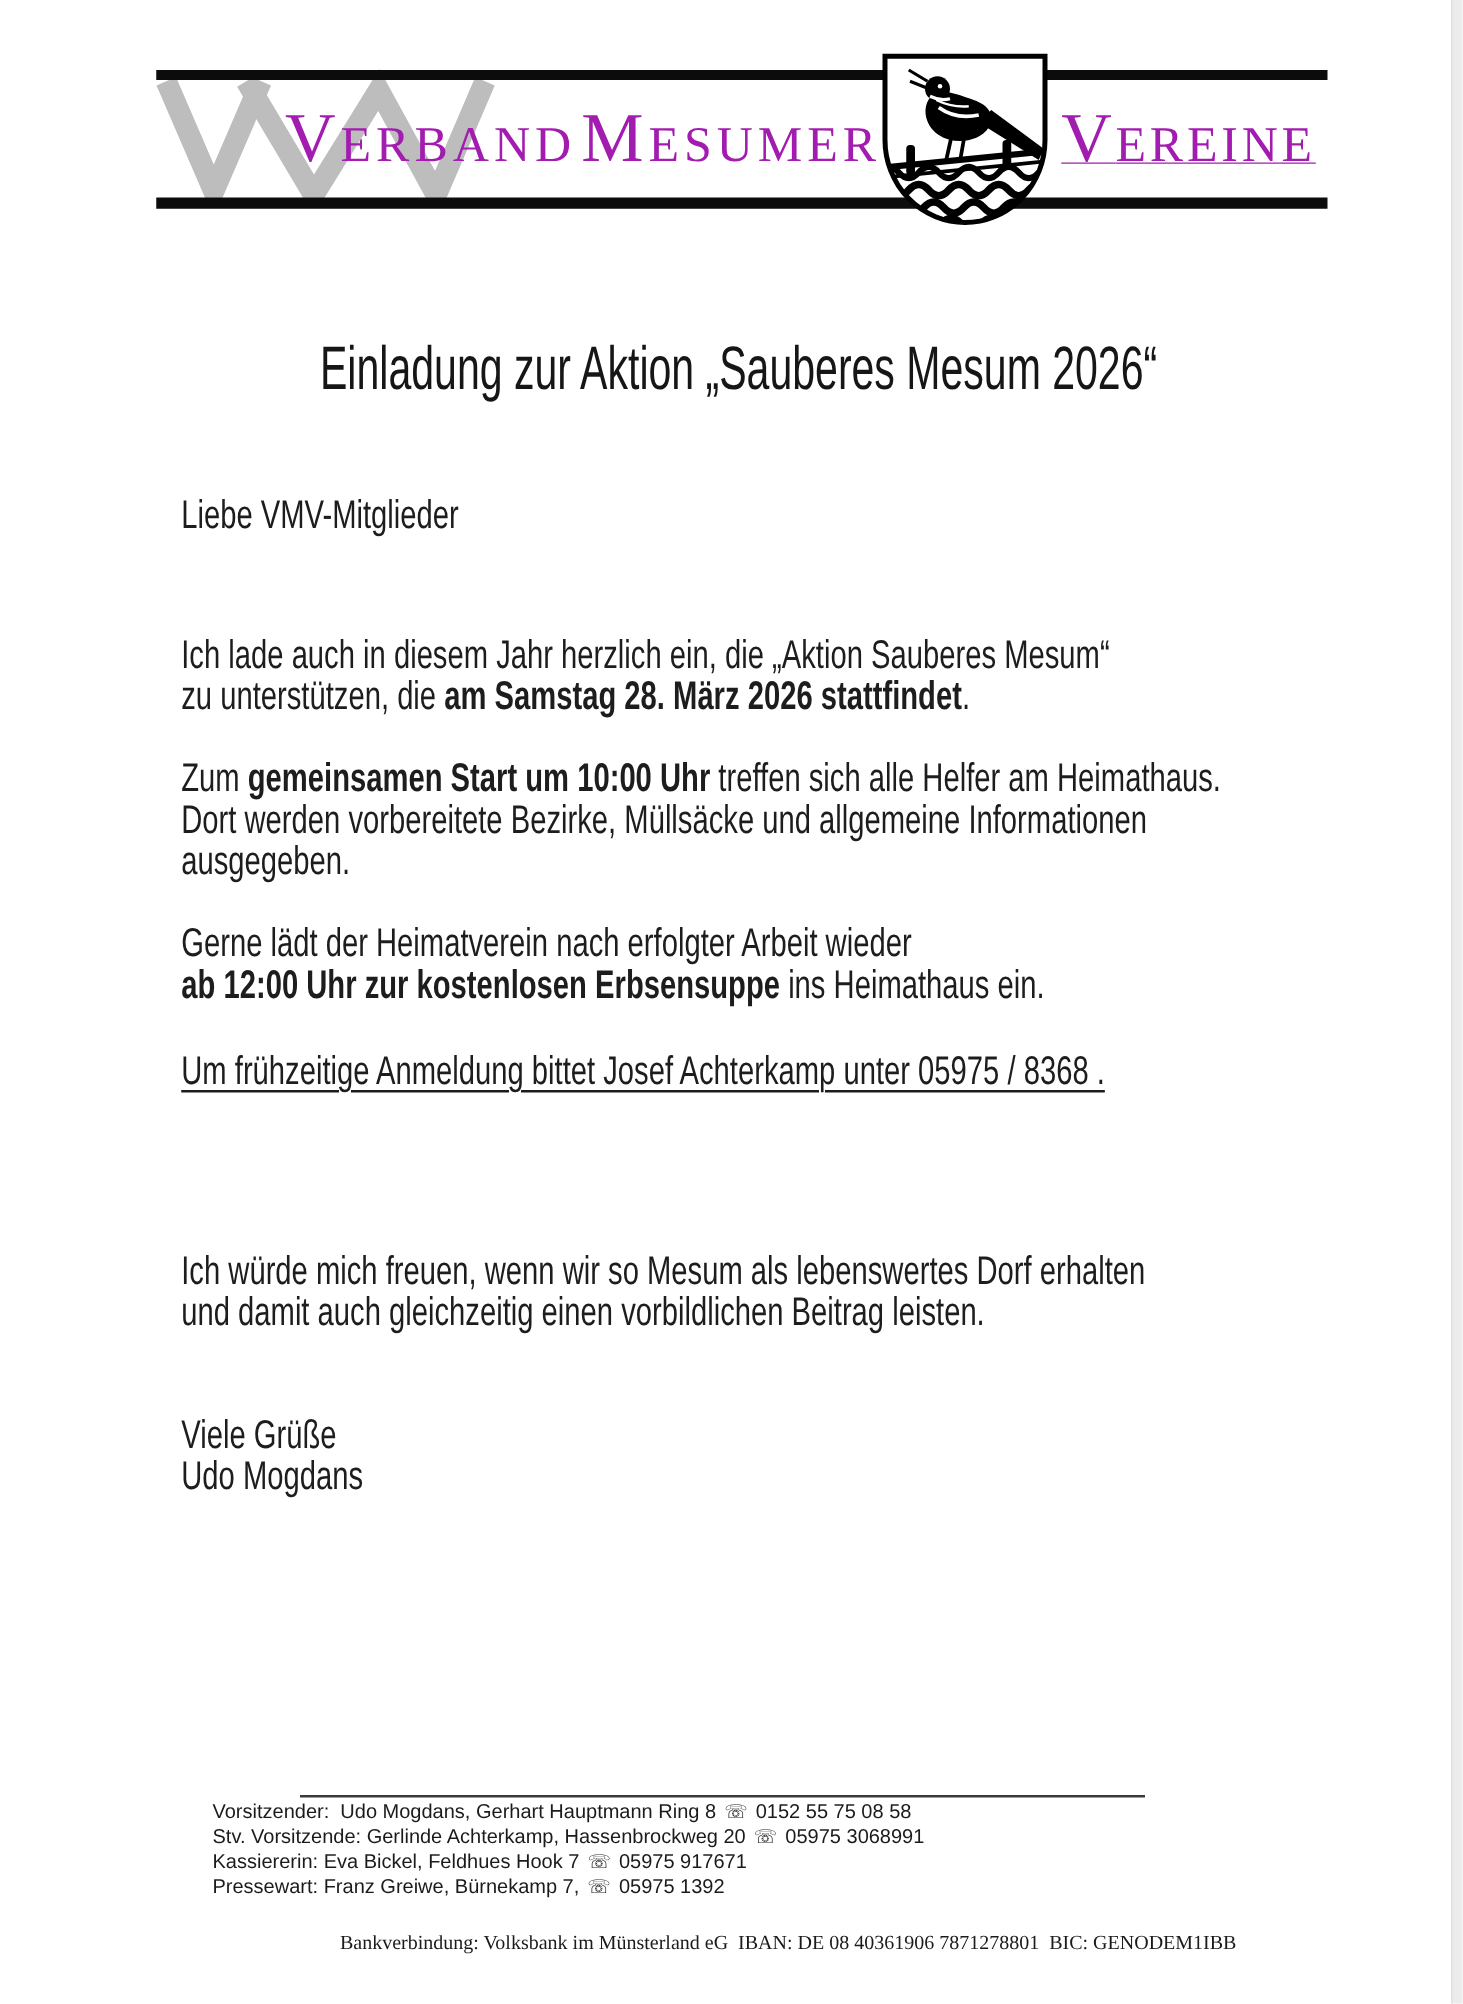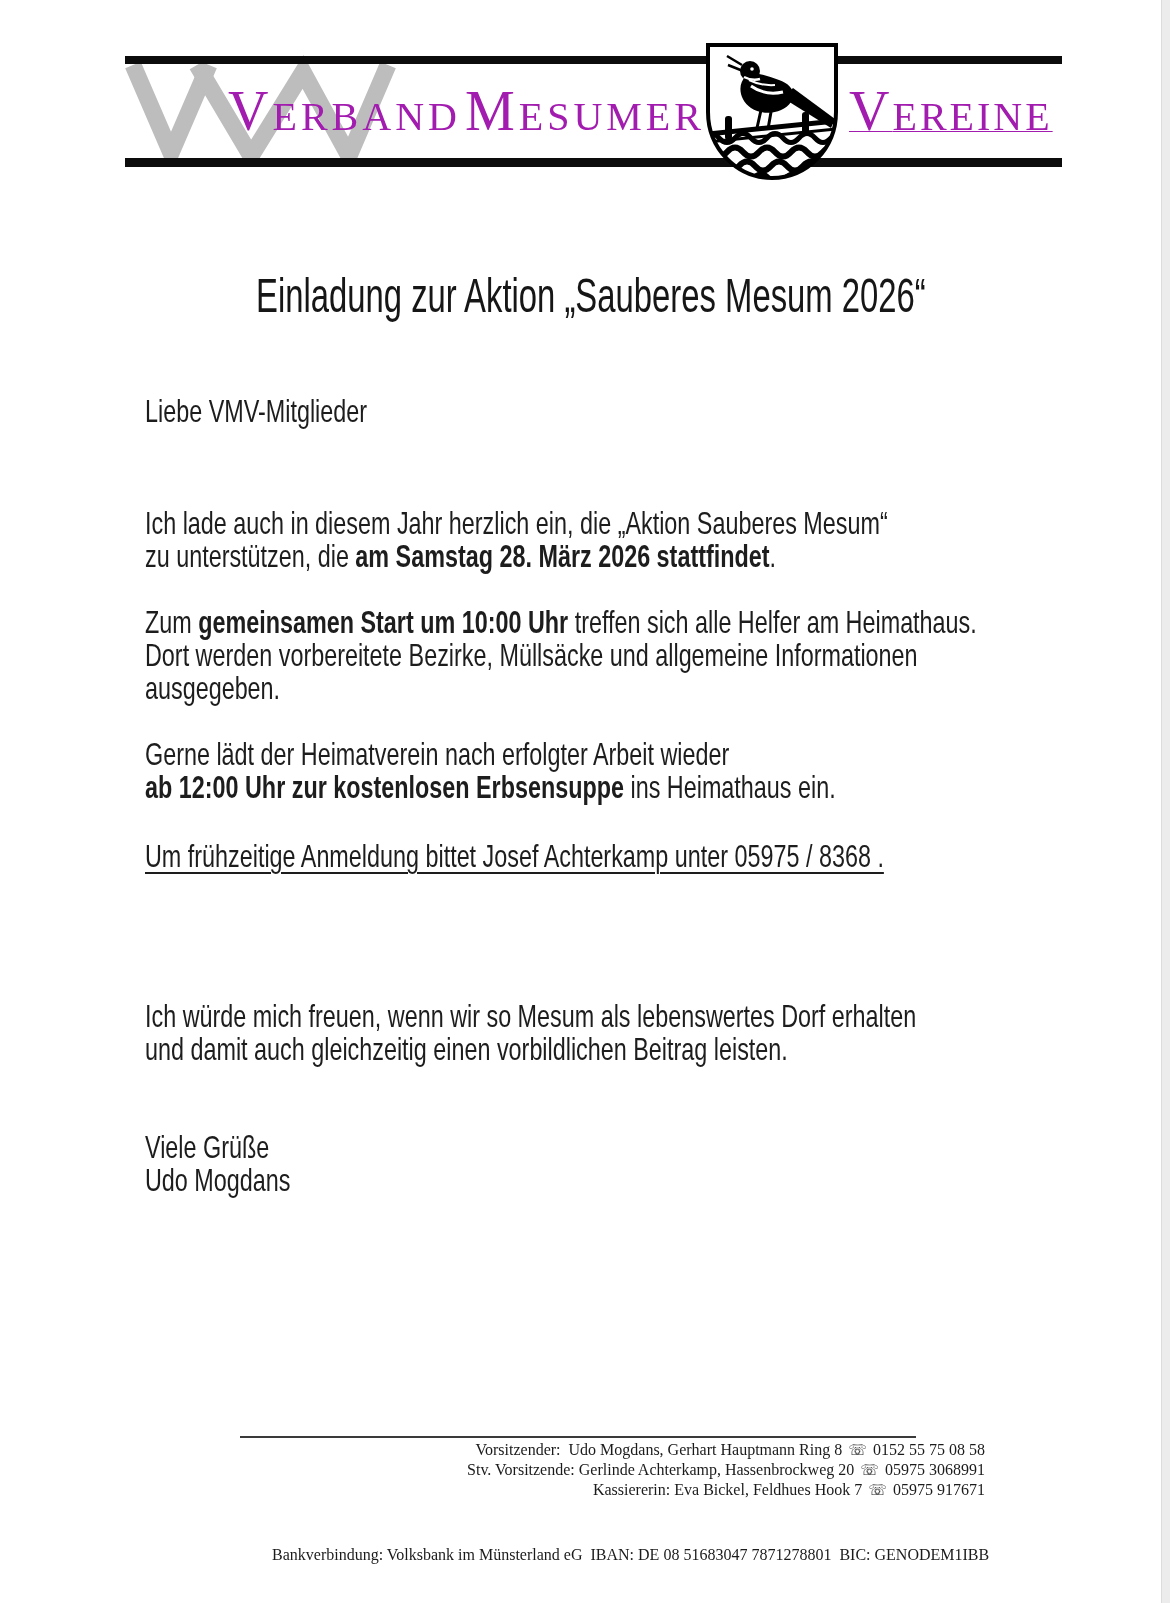--- a/index.html
+++ b/index.html
@@ -38,22 +38,22 @@
   .salutation{top:395px;}
   .p1{top:507px;}
   .p2{top:606px;}
   .p3{top:738px;}
   .note{top:840px;}
   .p4{top:1000px;}
   .closing{top:1131px;}
 
   
   .footer-rule{left:240px;top:1436px;width:676px;height:2px;background:#3a3a3a;}
-  .footer-lines{left:185px;top:1440px;width:800px;text-align:right;
-    font-family:Liberation Serif, serif;font-size:16px;line-height:20px;color:#1b1b1b;}
+  .footer-lines{left:170px;top:1440px;width:800px;text-align:left;
+    font-family:Liberation Sans, sans-serif;font-size:16px;line-height:20px;color:#1b1b1b;}
   .footer-lines div{white-space:pre;}
   .phone-glyph{font-size:15px;padding:0 2px;color:#222;}
   .bank{left:272px;top:1546px;font-family:"Liberation Serif", serif;font-size:16px;color:#1b1b1b;white-space:pre;}
   .bank .lbl{margin-top:31px;}
 </style>
 </head>
 <body>
 
 <div class="abs edge-strip"></div>
 
@@ -142,15 +142,16 @@
   <div>Viele Grüße</div>
   <div>Udo Mogdans</div>
 </div>
 
 <div class="abs footer-rule"></div>
 
 <div class="abs footer-lines">
   <div><span>Vorsitzender:  Udo Mogdans, Gerhart Hauptmann Ring 8</span> <span class="phone-glyph">☏</span> <span>0152 55 75 08 58</span></div>
   <div><span>Stv. Vorsitzende: Gerlinde Achterkamp, Hassenbrockweg 20</span> <span class="phone-glyph">☏</span> <span>05975 3068991</span></div>
   <div><span>Kassiererin: Eva Bickel, Feldhues Hook 7</span> <span class="phone-glyph">☏</span> <span>05975 917671</span></div>
+  <div><span>Pressewart: Franz Greiwe, Bürnekamp 7,</span> <span class="phone-glyph">☏</span> <span>05975 1392</span></div>
 </div>
 
-<div class="abs bank"><span class="lbl">Bankverbindung:</span><span> Volksbank im Münsterland eG  IBAN: DE 08 51683047 7871278801  BIC: GENODEM1IBB</span></div>
+<div class="abs bank"><span class="lbl">Bankverbindung:</span><span> Volksbank im Münsterland eG  IBAN: DE 08 40361906 7871278801  BIC: GENODEM1IBB</span></div>
 
 </body></html>

